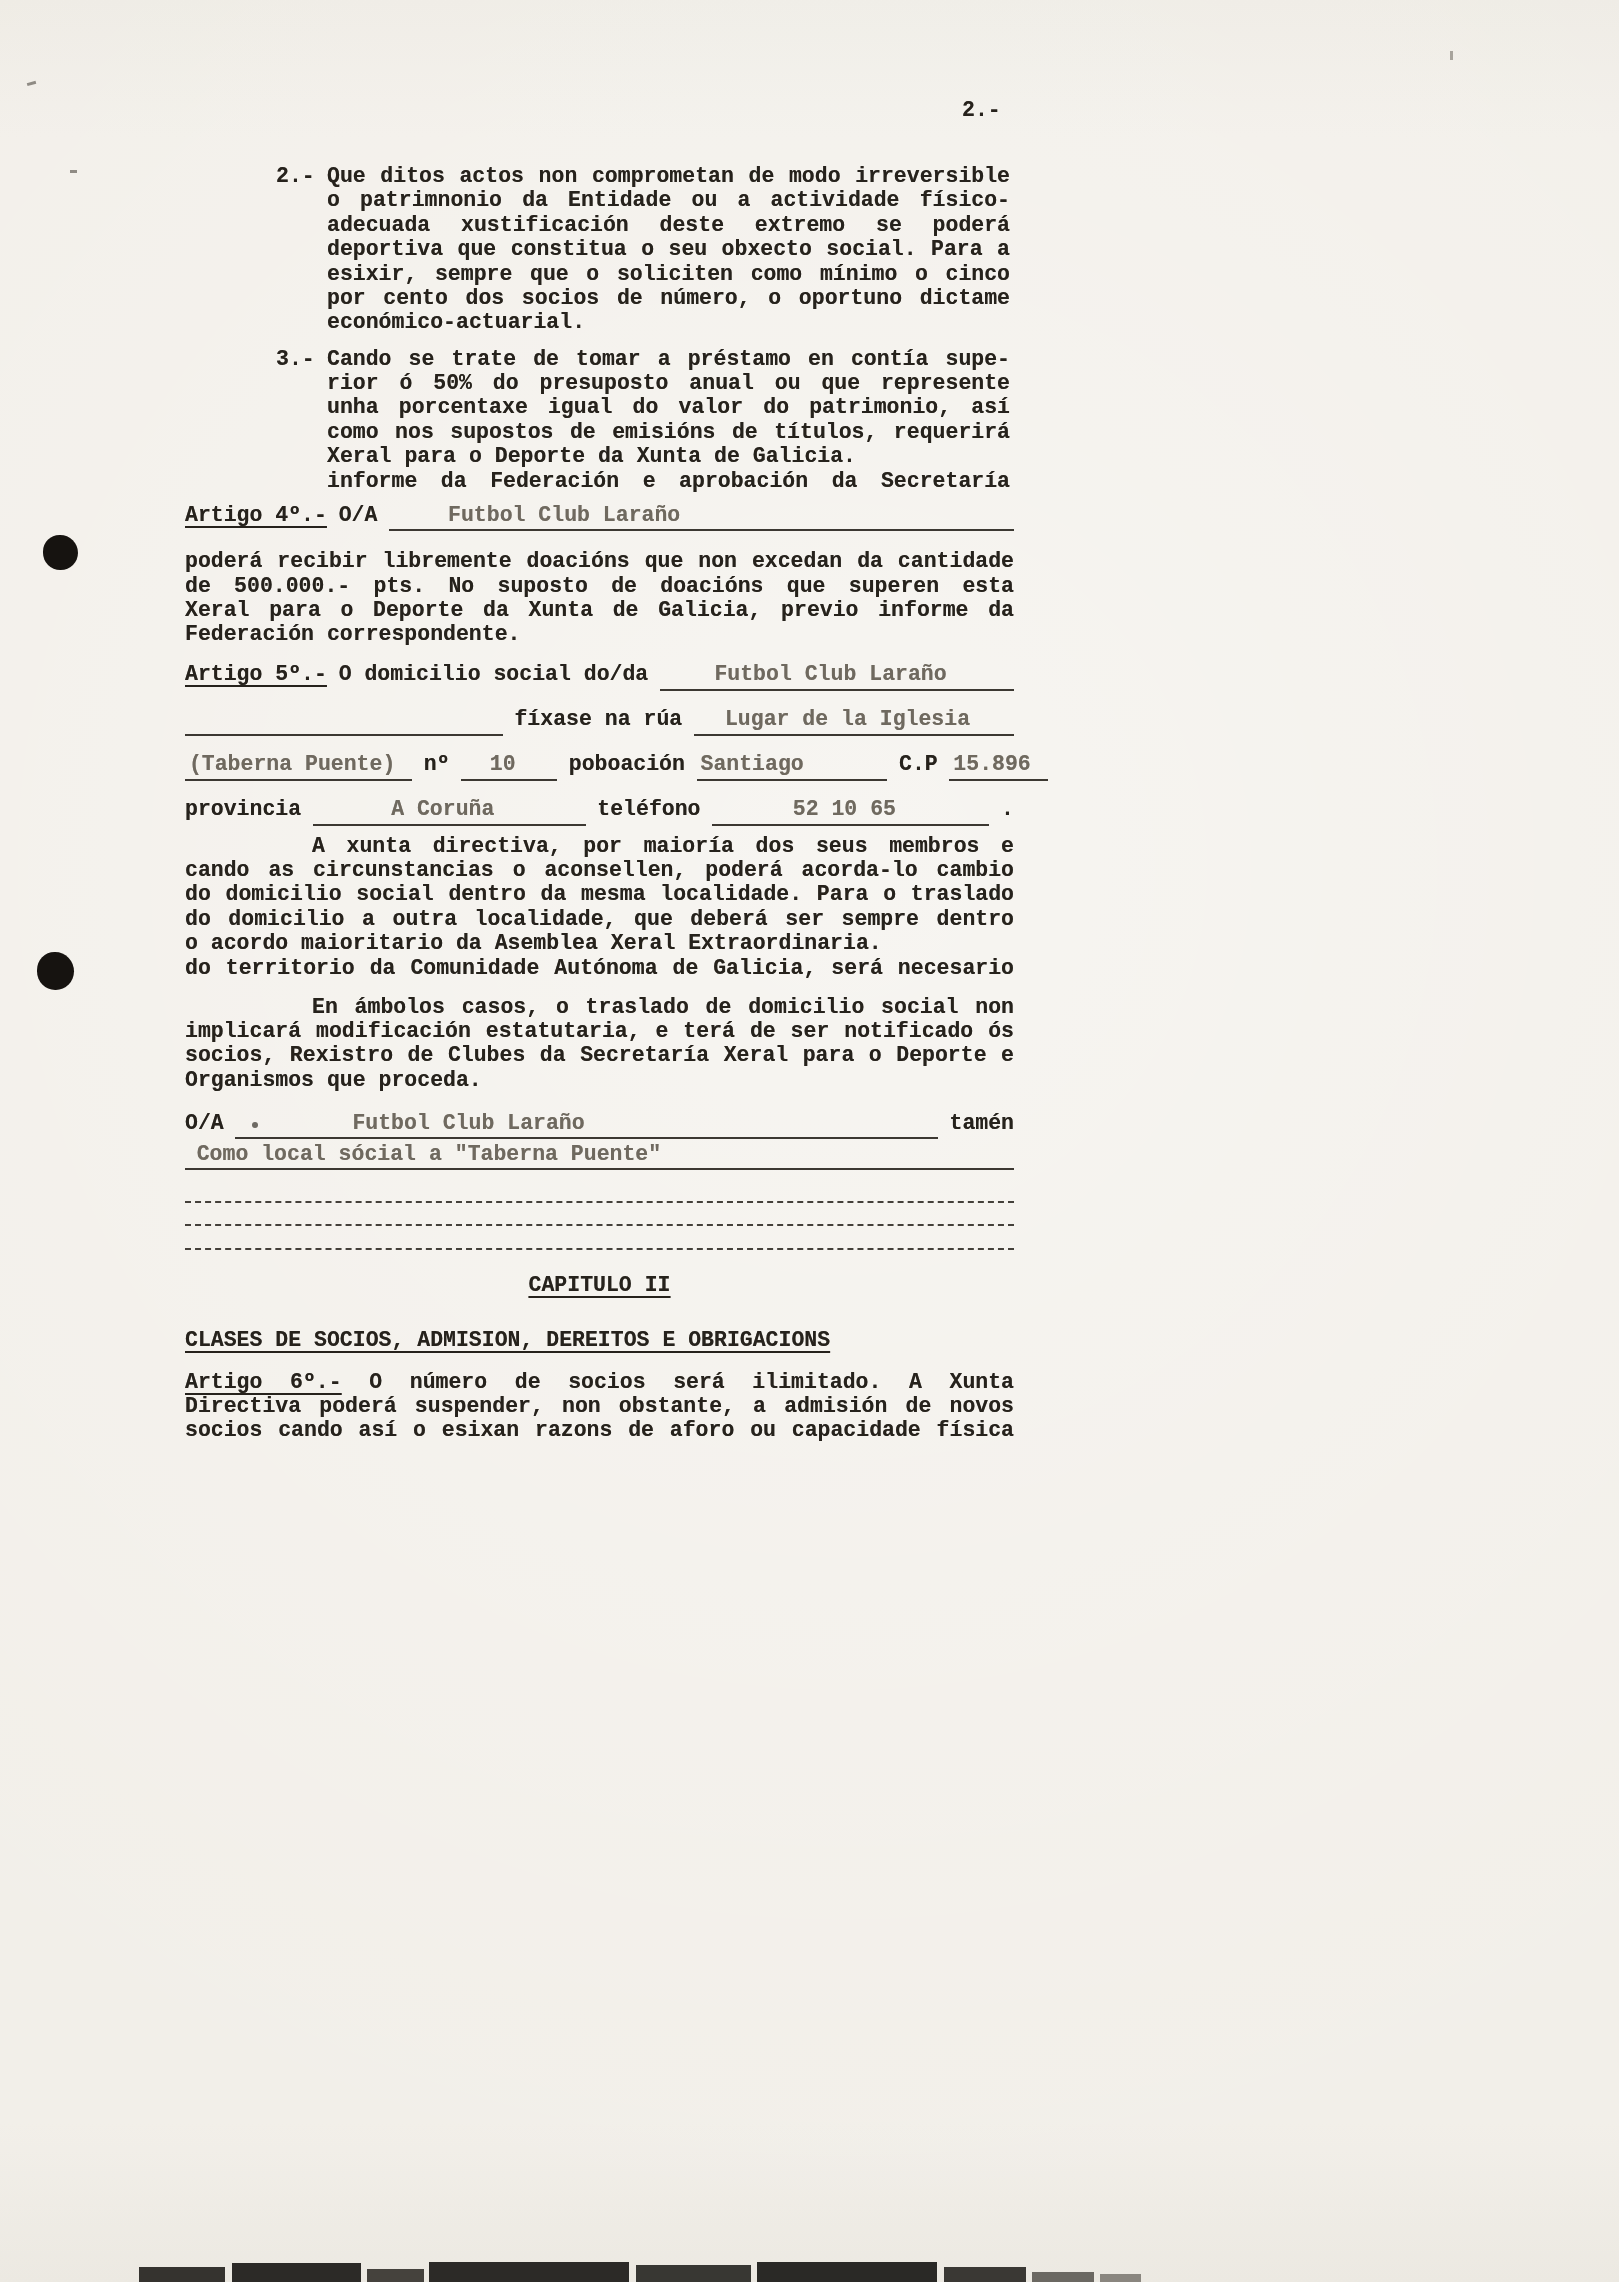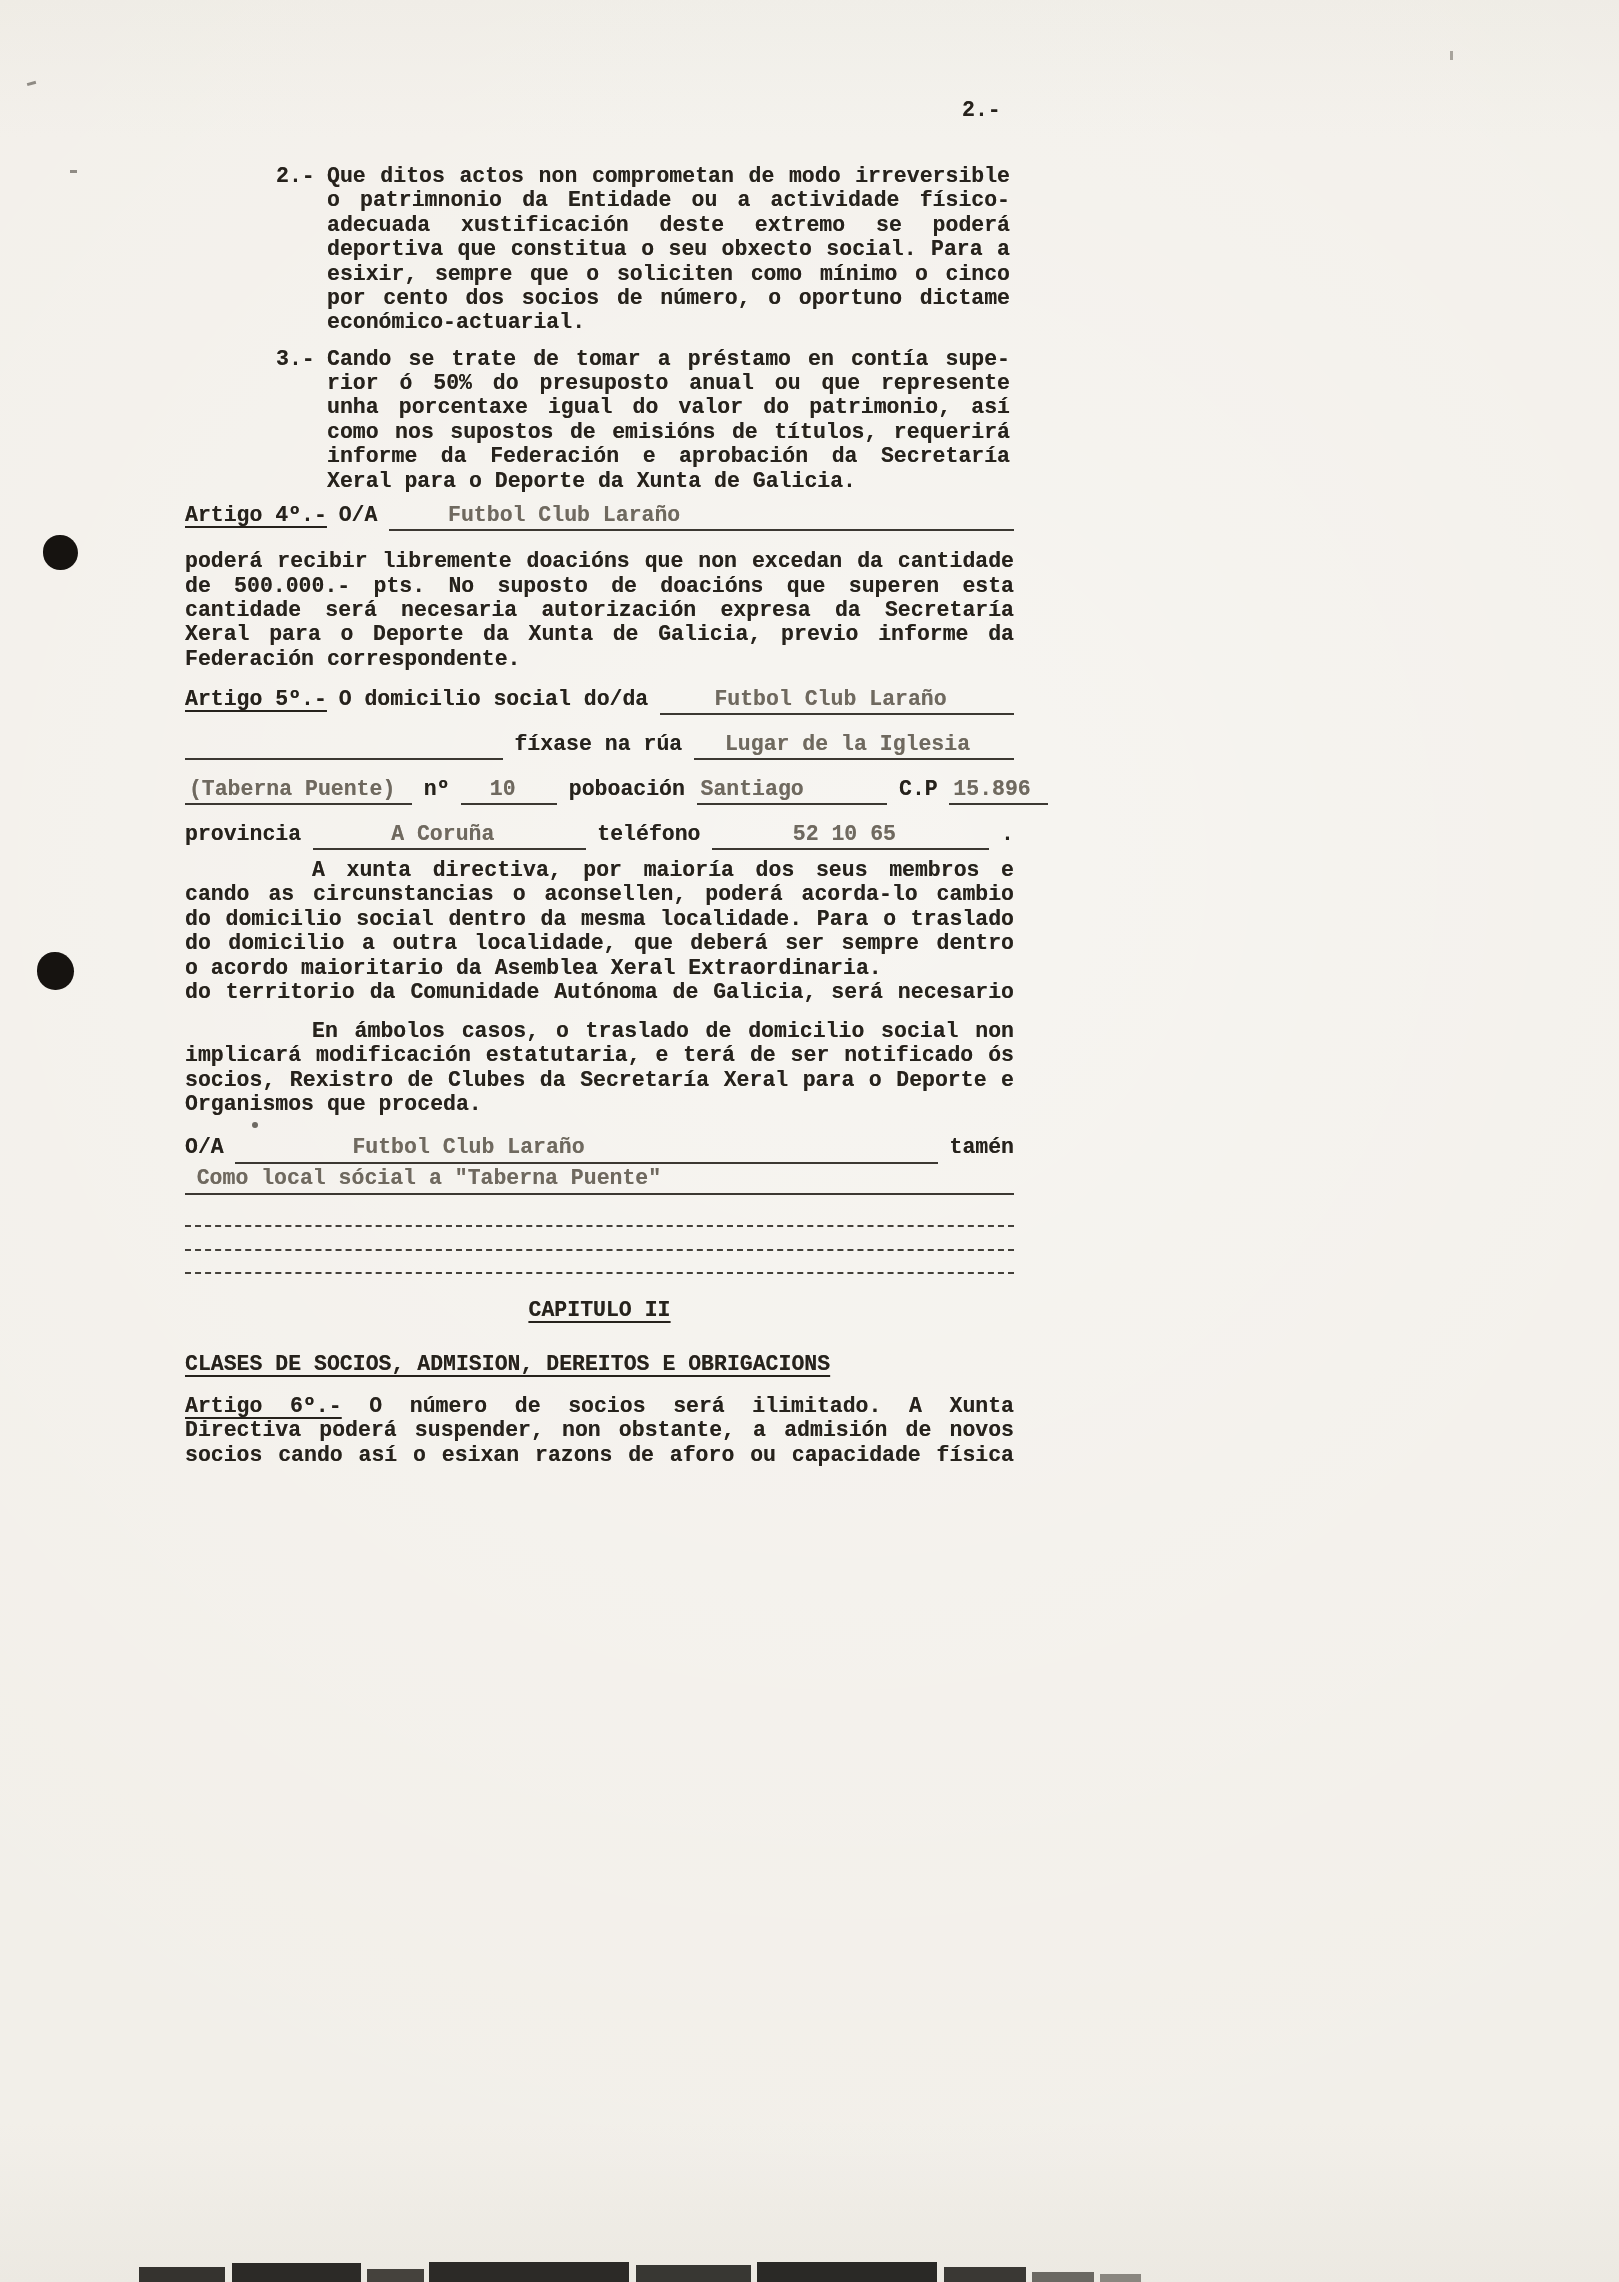--- a/index.html
+++ b/index.html
@@ -110,35 +110,34 @@
         </div>
     </div>
 
     <div class="clause mb10">
       <div class="cnum">3.-</div>
       <div class="clines">
           <div class="jline">Cando se trate de tomar a préstamo en contía supe-</div>
           <div class="jline">rior ó 50% do presuposto anual ou que represente</div>
           <div class="jline">unha porcentaxe igual do valor do patrimonio, así</div>
           <div class="jline">como nos supostos de emisións de títulos, requerirá</div>
+          <div class="jline last">Xeral para o Deporte da Xunta de Galicia.</div>
           <div class="jline">informe da Federación e aprobación da Secretaría</div>
-          <div class="jline last">Xeral para o Deporte da Xunta de Galicia.</div>
         </div>
     </div>
 
     <div class="mb16">
       <div class="fline mb5">
         <span class="art">Artigo 4º.-</span>
         <span class="lbl">O/A</span>
         <span class="blank grow padl60"><span class="fill">Futbol Club Laraño</span></span>
       </div>
       <div>
           <div class="jline">poderá recibir libremente doacións que non excedan da cantidade</div>
           <div class="jline">de 500.000.- pts. No suposto de doacións que superen esta</div>
-          <div class="jline">cantidade será necesaria autorización expresa da Secretaría</div>
           <div class="jline">Xeral para o Deporte da Xunta de Galicia, previo informe da</div>
           <div class="jline last">Federación correspondente.</div>
         </div>
     </div>
 
     <div class="mb8">
       <div class="fline mb17">
         <span class="art">Artigo 5º.-</span>
         <span class="lbl">O domicilio social do/da</span>
         <span class="blank grow center"><span class="fill">Futbol Club Laraño</span></span>

